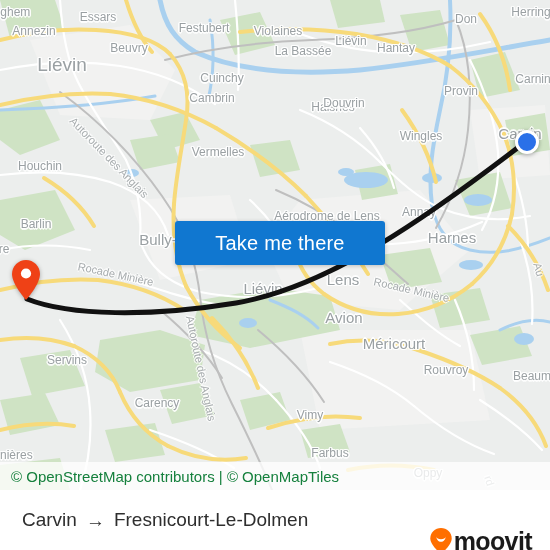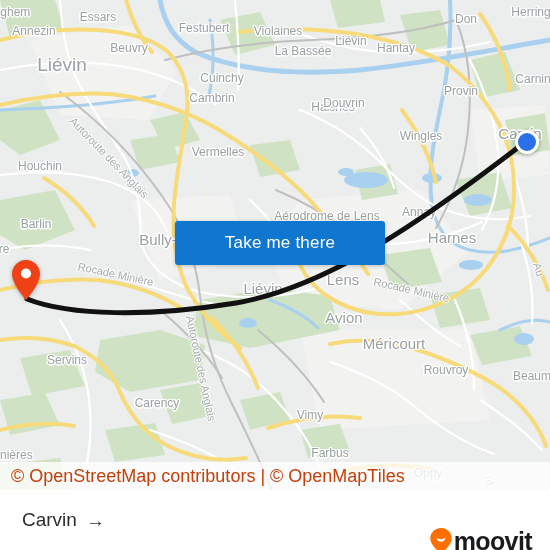--- a/index.html
+++ b/index.html
@@ -104,21 +104,21 @@
     position: absolute;
     left: 175px;
     top: 221px;
     width: 210px;
     height: 44px;
     background: #1077d0;
     border: none;
     border-radius: 3px;
     color: #ffffff;
     font-family: "Liberation Sans", sans-serif;
-    font-size: 17px;
+    font-size: 20px;
     letter-spacing: .2px;
     cursor: pointer;
     box-shadow: 0 1px 4px rgba(0,0,0,.22);
     display: flex;
     align-items: center;
     justify-content: center;
     padding: 0;
   }
 
   
@@ -129,22 +129,22 @@
     width: 550px;
     height: 28px;
     background: rgba(255,255,255,.78);
     display: flex;
     align-items: center;
     box-sizing: border-box;
     padding-left: 11px;
   }
   #attribution .attr-text {
     font-family: "Liberation Sans", sans-serif;
-    font-size: 18px;
-    color: #c2410c;
+    font-size: 15px;
+    color: #15803d;
     white-space: nowrap;
   }
 
   
   #footer {
     position: absolute;
     left: 0;
     top: 490px;
     width: 550px;
     height: 60px;
@@ -411,20 +411,21 @@
 
     <div id="attribution">
       <span class="attr-text">© OpenStreetMap contributors | © OpenMapTiles</span>
     </div>
   </div>
 
   <div id="footer">
     <div id="trip-title">
       <span>Carvin</span>
       <span class="arrow">→</span>
+      <span>Fresnicourt-Le-Dolmen</span>
     </div>
     <div id="brand">
       <svg width="22" height="26" viewBox="0 0 28 34">
         <path id="brand-pin" d="M14,0 C6.3,0 0,6.1 0,13.6 C0,22.4 14,34 14,34 C14,34 28,22.4 28,13.6 C28,6.1 21.7,0 14,0 Z" fill="#ff6f00"></path>
         <path d="M8,11 C8,15.1 10.7,18 14,18 C17.3,18 20,15.1 20,11 C20,13.2 17.3,14.6 14,14.6 C10.7,14.6 8,13.2 8,11 Z" fill="#ffffff"></path>
       </svg>
       <span class="brand-text">moovit</span>
     </div>
   </div>
 

